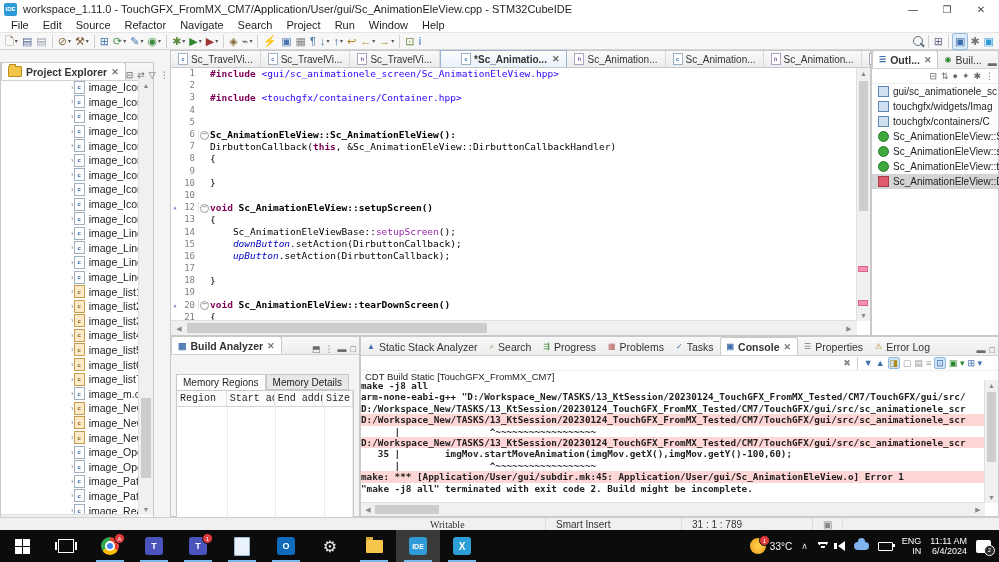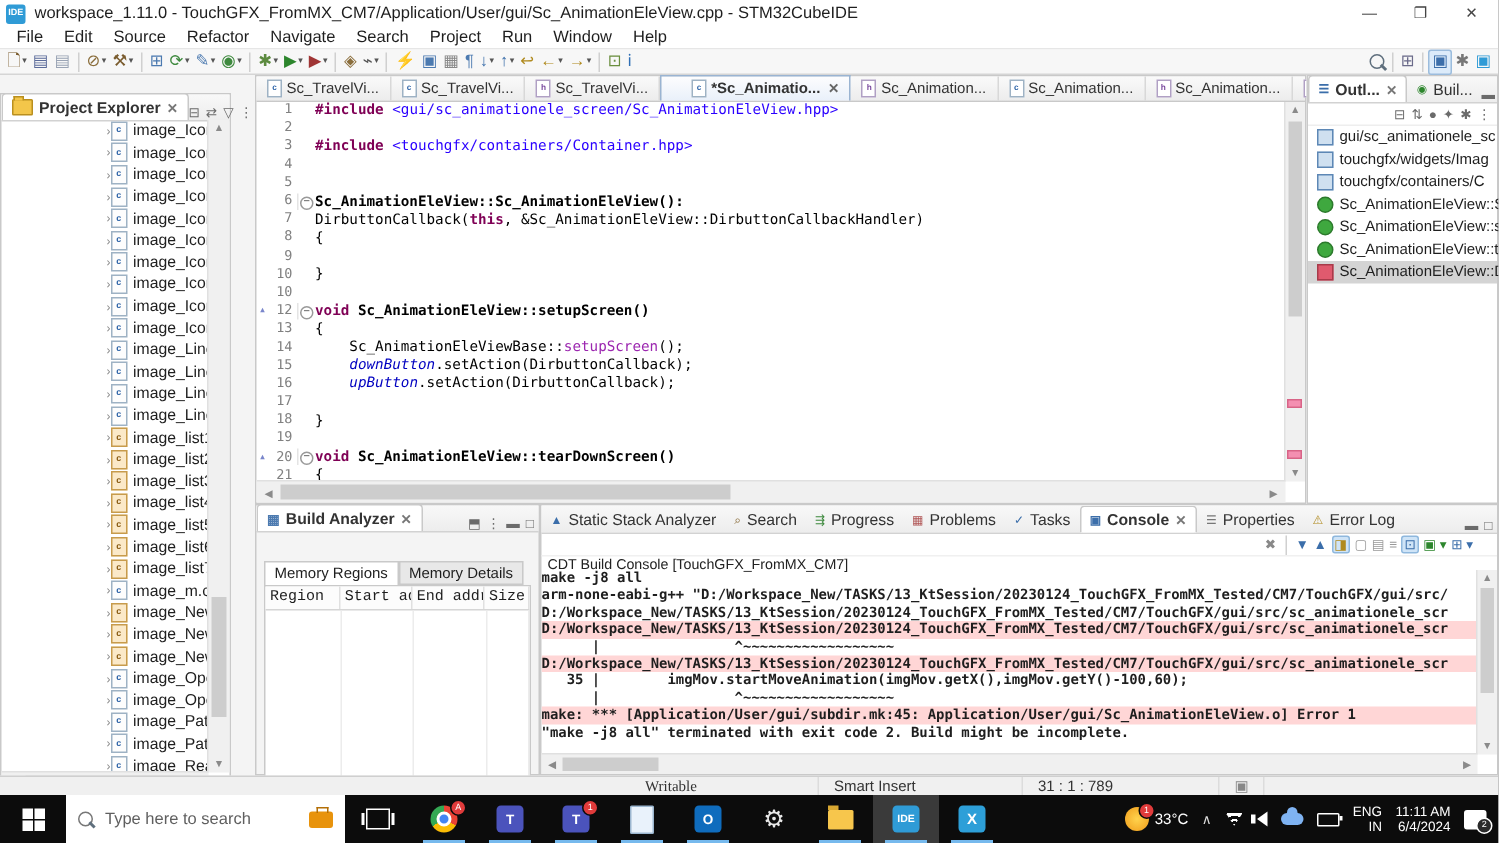--- a/index.html
+++ b/index.html
@@ -686,21 +686,21 @@
         <span style="color: rgb(59, 110, 170);">▼</span>
         <span style="color: rgb(59, 110, 170);">▲</span>
         <span class="ct-hl" style="color: rgb(176, 138, 30);">◨</span>
         <span style="color: rgb(153, 153, 153);">▢</span>
         <span style="color: rgb(153, 153, 153);">▤</span>
         <span style="color: rgb(153, 153, 153);">≡</span>
         <span class="ct-hl" style="color: rgb(59, 110, 170);">⊡</span>
         <span style="color: rgb(45, 134, 45);">▣ ▾</span>
         <span style="color: rgb(59, 110, 170);">⊞ ▾</span>
       </div>
-    <div id="con-title">CDT Build Console [TouchGFX_FromMX_CM7]</div>
+    <div id="con-title">CDT Build Static [TouchGFX_FromMX_CM7]</div>
     <div id="con-lines">
         <div class="con-line">make -j8 all</div>
         <div class="con-line">arm-none-eabi-g++ "D:/Workspace_New/TASKS/13_KtSession/20230124_TouchGFX_FromMX_Tested/CM7/TouchGFX/gui/src/</div>
         <div class="con-line">D:/Workspace_New/TASKS/13_KtSession/20230124_TouchGFX_FromMX_Tested/CM7/TouchGFX/gui/src/sc_animationele_scr</div>
         <div class="con-line hl">D:/Workspace_New/TASKS/13_KtSession/20230124_TouchGFX_FromMX_Tested/CM7/TouchGFX/gui/src/sc_animationele_scr</div>
         <div class="con-line">      |                ^~~~~~~~~~~~~~~~~~~</div>
         <div class="con-line hl">D:/Workspace_New/TASKS/13_KtSession/20230124_TouchGFX_FromMX_Tested/CM7/TouchGFX/gui/src/sc_animationele_scr</div>
         <div class="con-line">   35 |        imgMov.startMoveAnimation(imgMov.getX(),imgMov.getY()-100,60);</div>
         <div class="con-line">      |                ^~~~~~~~~~~~~~~~~~~</div>
         <div class="con-line hl">make: *** [Application/User/gui/subdir.mk:45: Application/User/gui/Sc_AnimationEleView.o] Error 1</div>
@@ -728,25 +728,20 @@
 
   <div id="taskbar" class="abs">
     <div class="tb-btn">
       <span class="winlogo">
           <i></i>
           <i></i>
           <i></i>
           <i></i>
         </span>
     </div>
-    <div id="tb-search">
-      <span class="mag" style="border-color:#777;"></span>
-      <span>Type here to search</span>
-      <span class="brief"></span>
-    </div>
     <div id="tb-apps" style="display:flex;">
         <div class="task-ic">
           <span class="tvico"></span>
         </div>
         <div class="task-ic run">
           <span class="chrome"></span>
           <span class="badge">A</span>
         </div>
         <div class="task-ic run">
           <span class="sqico teams">T</span>

